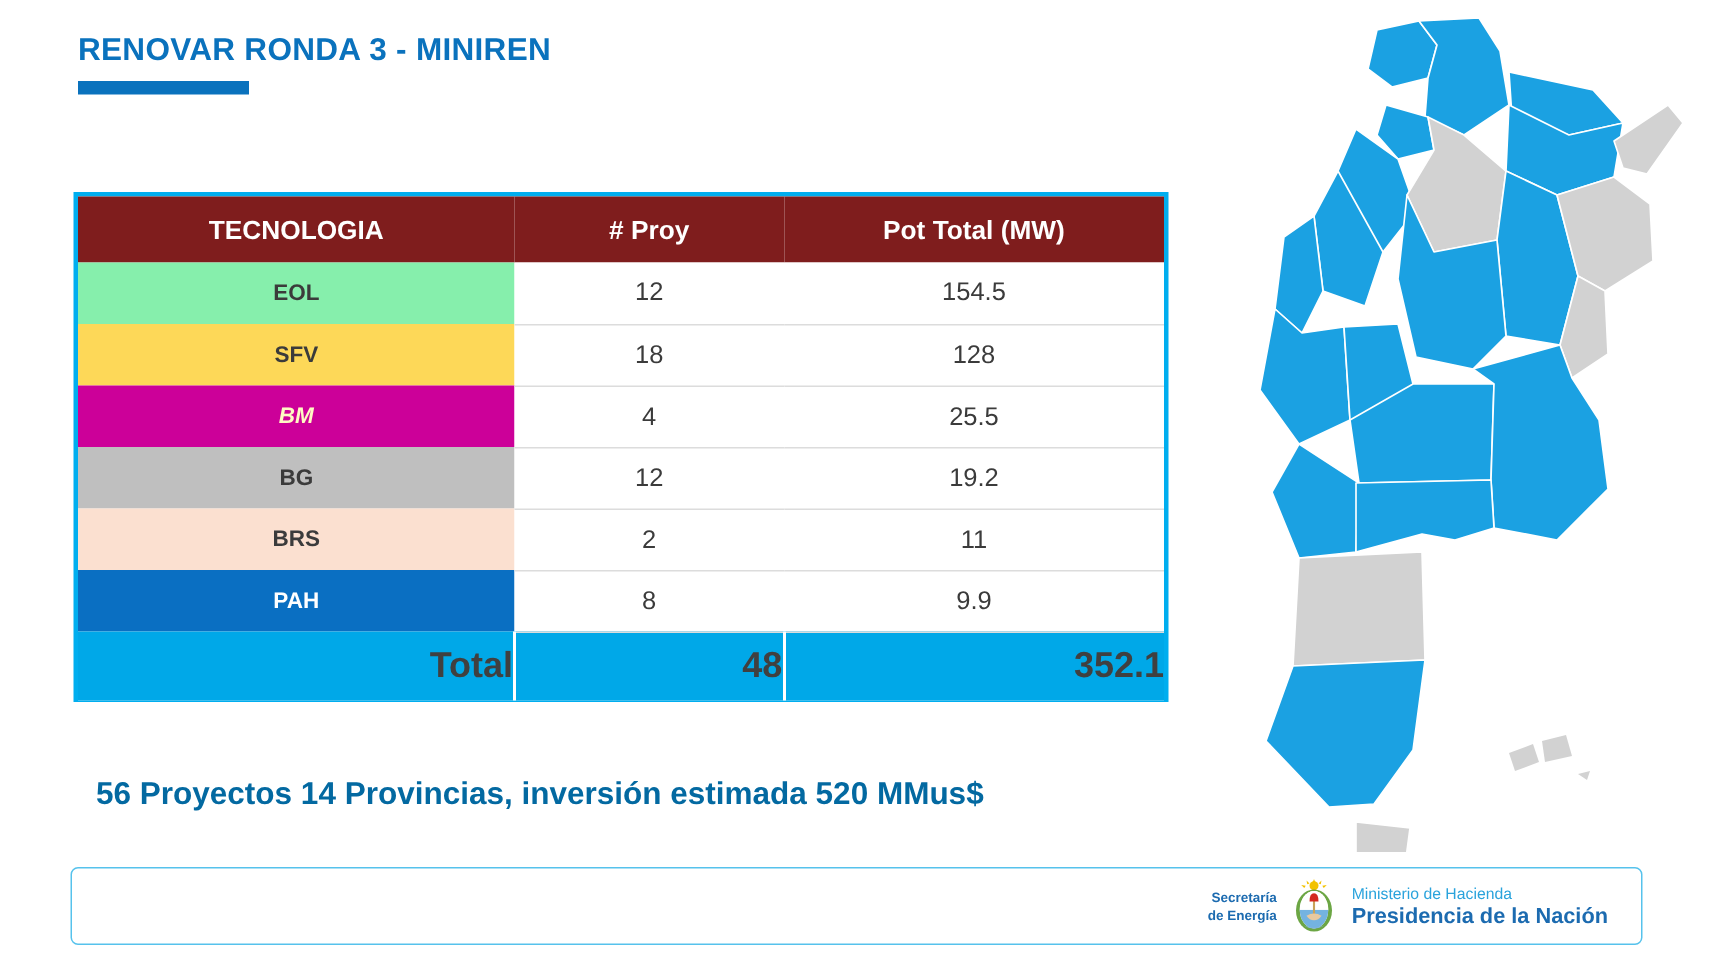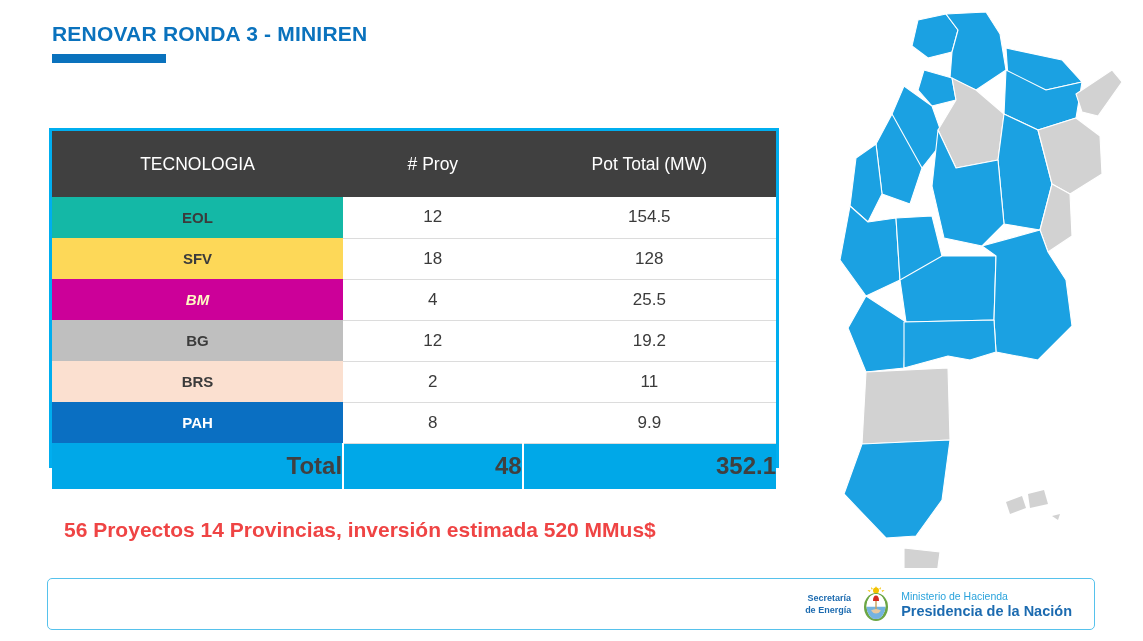--- a/index.html
+++ b/index.html
@@ -52,27 +52,27 @@
     height: 100%;
     border-collapse: collapse;
     table-layout: fixed;
     background: #ffffff;
   }
   table.data-table col.c-tech { width: 40.2%; }
   table.data-table col.c-proy { width: 24.8%; }
   table.data-table col.c-pot  { width: 35.0%; }
 
   thead th {
-    background: #404040;
+    background: #7f1d1d;
     color: #ffffff;
     font-size: 17.5px;
-    font-weight: normal;
+    font-weight: bold;
     height: 44px;
     text-align: center;
-    padding: 11px;
+    padding: 0;
     border: none;
   }
 
   tbody tr.data-row { height: 41px; }
   tbody tr.data-row td {
     padding: 0;
     text-align: center;
     vertical-align: middle;
     border: none;
   }
@@ -104,21 +104,21 @@
     border-left: 2px solid #ffffff;
   }
 
   
   #caption {
     position: absolute;
     left: 64px;
     top: 518px;
     font-size: 21px;
     font-weight: bold;
-    color: #ef4444;
+    color: #0369a1;
     white-space: nowrap;
   }
 
   
   #map-area {
     position: absolute;
     left: 800px;
     top: 8px;
     width: 330px;
     height: 560px;
@@ -189,21 +189,21 @@
     </colgroup>
     <thead>
       <tr>
         <th>TECNOLOGIA</th>
         <th># Proy</th>
         <th>Pot Total (MW)</th>
       </tr>
     </thead>
     <tbody id="table-body">
         <tr class="data-row">
-          <td class="tech-cell" style="background: #14b8a6;">EOL</td>
+          <td class="tech-cell" style="background: #86efac;">EOL</td>
           <td class="num-cell">12</td>
           <td class="num-cell">154.5</td>
         </tr>
         <tr class="data-row">
           <td class="tech-cell" style="background: rgb(253, 216, 88); margin-left: 21px;">SFV</td>
           <td class="num-cell">18</td>
           <td class="num-cell">128</td>
         </tr>
         <tr class="data-row">
           <td class="tech-cell" style="background: rgb(204, 0, 153); color: #fef9c3; font-style: italic;">BM</td>

